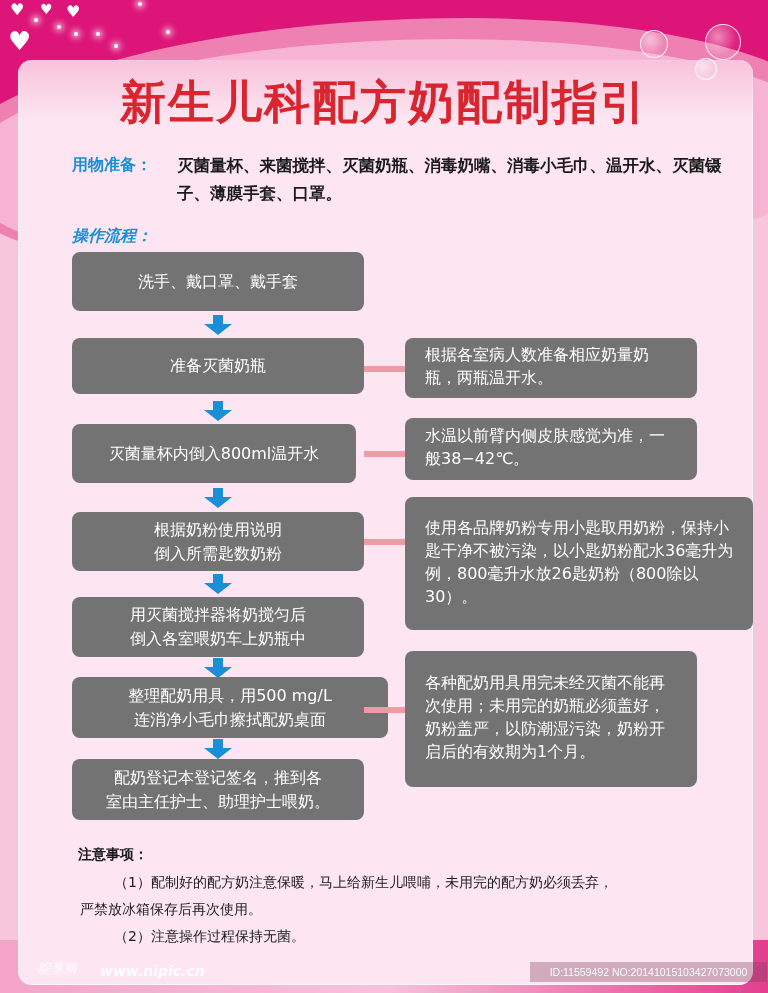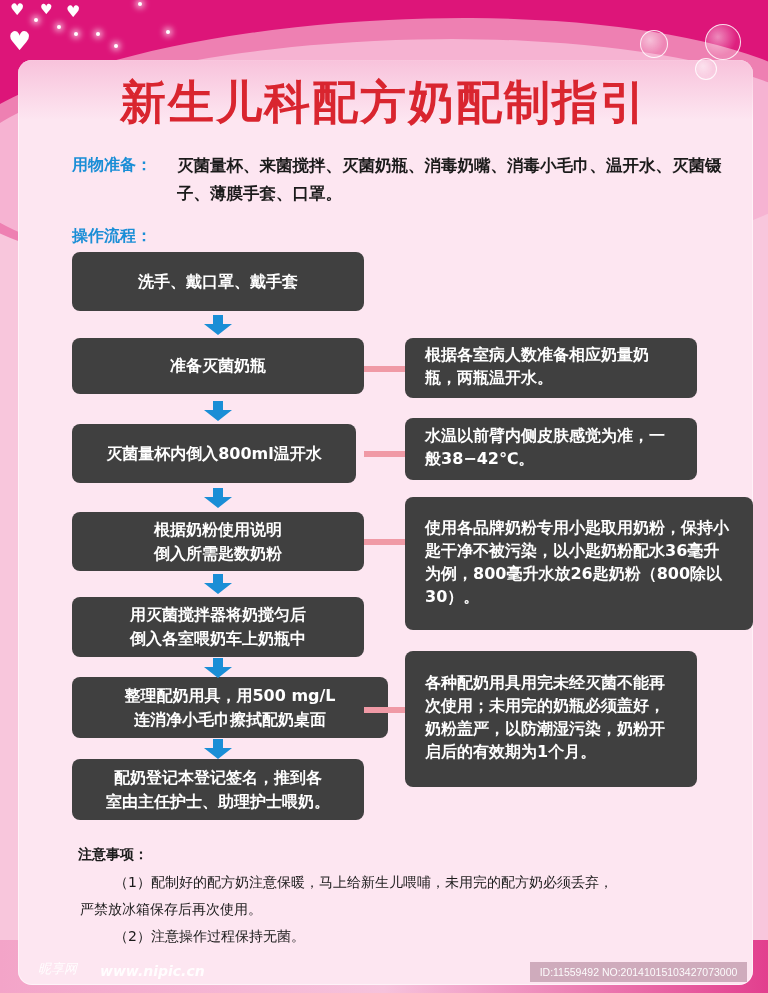--- a/index.html
+++ b/index.html
@@ -60,29 +60,28 @@
   .materials-label {
     position: absolute; left: 72px; top: 155px;
     font-size: 16px; font-weight: bold; color: #1a8ed6;
   }
   .materials-text {
     position: absolute; left: 177px; top: 152px; width: 560px;
     font-size: 16.5px; font-weight: bold; color: #1b1b1b; line-height: 28px;
   }
   .process-label {
     position: absolute; left: 72px; top: 226px;
-    font-size: 16px; font-weight: bold; color: #1a8ed6;
+    font-size: 16px; font-weight: bold; color: #1a8ed6; font-style: italic;
   }
   .box {
-    position: absolute; background: #404040; color: #ffffff;
+    position: absolute; background: #737373; color: #ffffff;
     border-radius: 8px;
     display: flex; align-items: center; justify-content: center;
     text-align: center; font-size: 16px; line-height: 24px;
     padding: 4px 10px;
-    font-weight: bold;
   }
   .box.right {
     justify-content: flex-start; text-align: left;
     padding: 6px 18px 10px 20px; line-height: 23px;
   }
   .arrow {
     position: absolute; width: 30px; height: 20px;
   }
   .connector {
     position: absolute; height: 6px; background: #f09aa6;
@@ -99,21 +98,21 @@
     font-size: 13px; font-weight: normal; font-style: italic;
     color: rgba(255,255,255,0.9);
     margin-left: 24px;
   }
   .watermark-url {
     position: absolute; left: 100px; top: 963px;
     font-size: 14px; font-weight: bold; font-style: italic;
     color: rgba(255,255,255,0.9);
   }
   .watermark-id {
-    position: absolute; left: 530px; top: 962px; width: 217px; height: 20px;
+    position: absolute; left: 530px; top: 962px; width: 237px; height: 20px;
     background: rgba(120,60,90,0.35);
     color: rgba(255,255,255,0.95); font-size: 10.5px; line-height: 20px;
     text-align: center;
     font-family: "Liberation Sans", sans-serif;
   }
 </style>
 </head>
 <body>
 
 <div class="top-band"></div>

